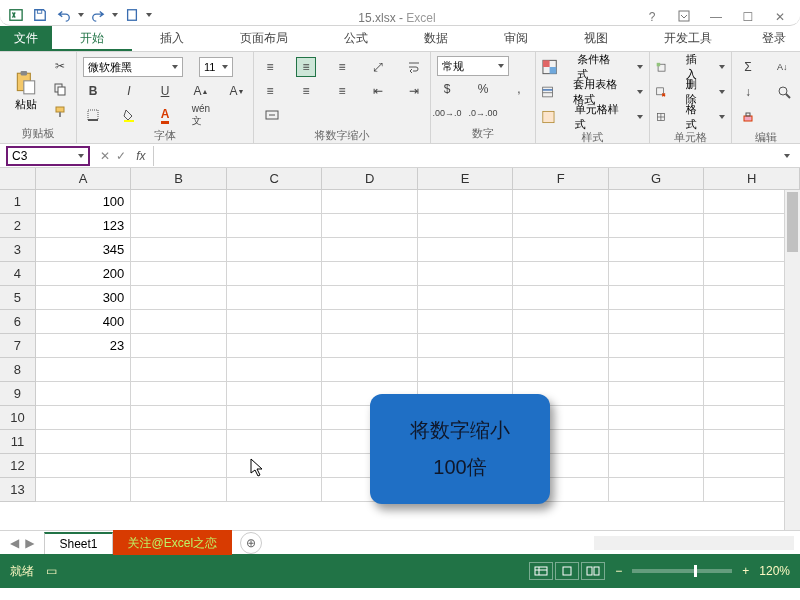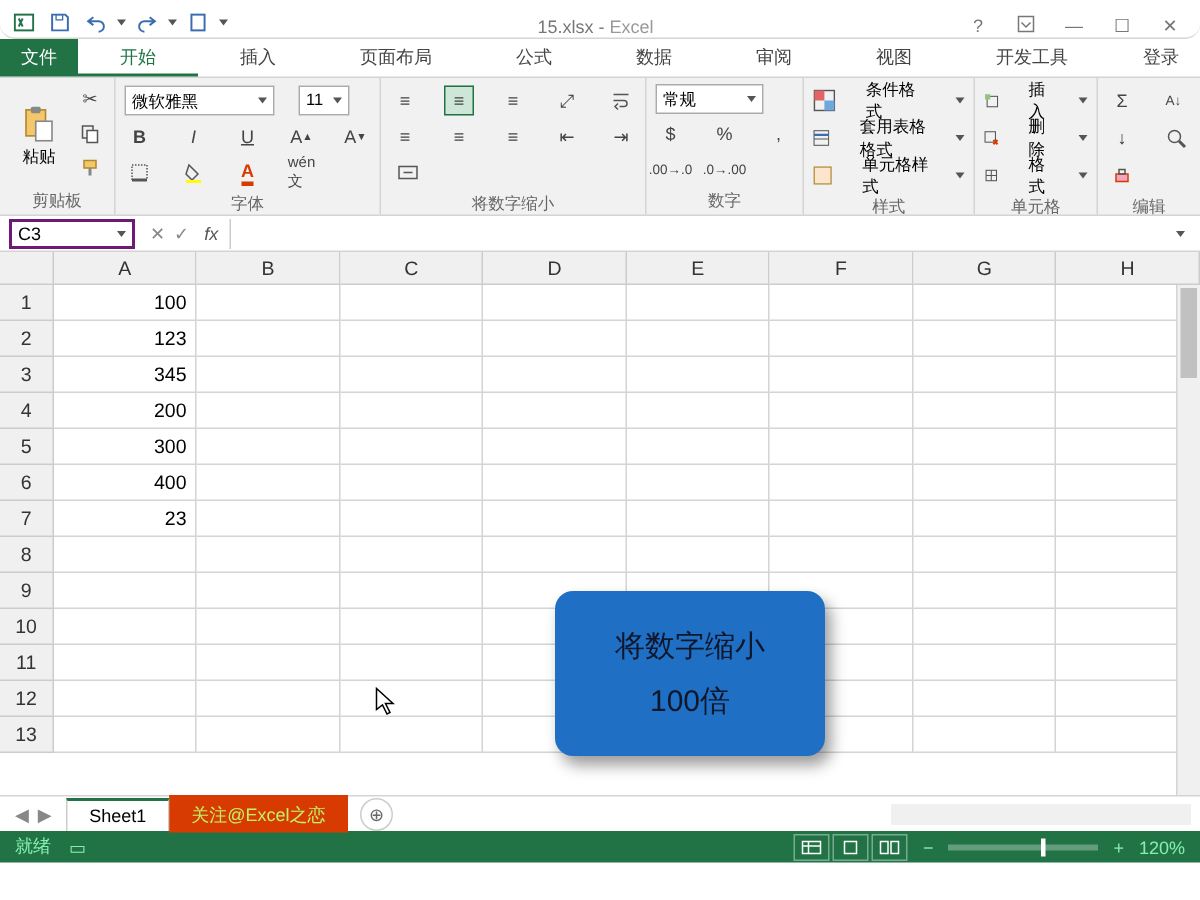--- a/index.html
+++ b/index.html
@@ -55,21 +55,21 @@
 .cursor svg { width:16px; height:20px; }
 
 .sheet-tabs { height:24px; background:#fff; border-top:1px solid #d4d4d4; display:flex; align-items:center; }
 .tab-nav { display:flex; gap:6px; padding:0 10px; color:#888; }
 .sheet-tab { padding:3px 14px; border:1px solid #ccc; border-bottom:none; border-top:2px solid transparent; font-size:12px; background:#fff; }
 .sheet-tab.active { border-top:2px solid #217346; }
 .sheet-tab.red { background:#d83b01; color:#bef264; border-color:#d83b01; }
 .add-sheet { width:22px; height:22px; border:1px solid #ccc; border-radius:50%; margin-left:8px; display:flex; align-items:center; justify-content:center; color:#666; }
 .hscroll { margin-left:auto; width:200px; height:14px; background:#f0f0f0; margin-right:6px; }
 
-.statusbar { height:21px; background:#217346; color:#86efac; display:flex; align-items:center; padding:0 10px; font-size:12px; }
+.statusbar { height:34px; background:#217346; color:#fef9c3; display:flex; align-items:center; padding:0 10px; font-size:12px; }
 .status-r { margin-left:auto; display:flex; align-items:center; gap:10px; }
 .view-btns { display:flex; gap:2px; }
 .view-btn { width:24px; height:18px; border:1px solid rgba(255,255,255,0.4); display:flex; align-items:center; justify-content:center; }
 .zoom-slider { width:100px; height:4px; background:rgba(255,255,255,0.3); position:relative; }
 .zoom-slider .tk { position:absolute; top:-4px; width:3px; height:12px; background:#fff; }
 </style>
 </head>
 <body>
 
 <div class="titlebar">

